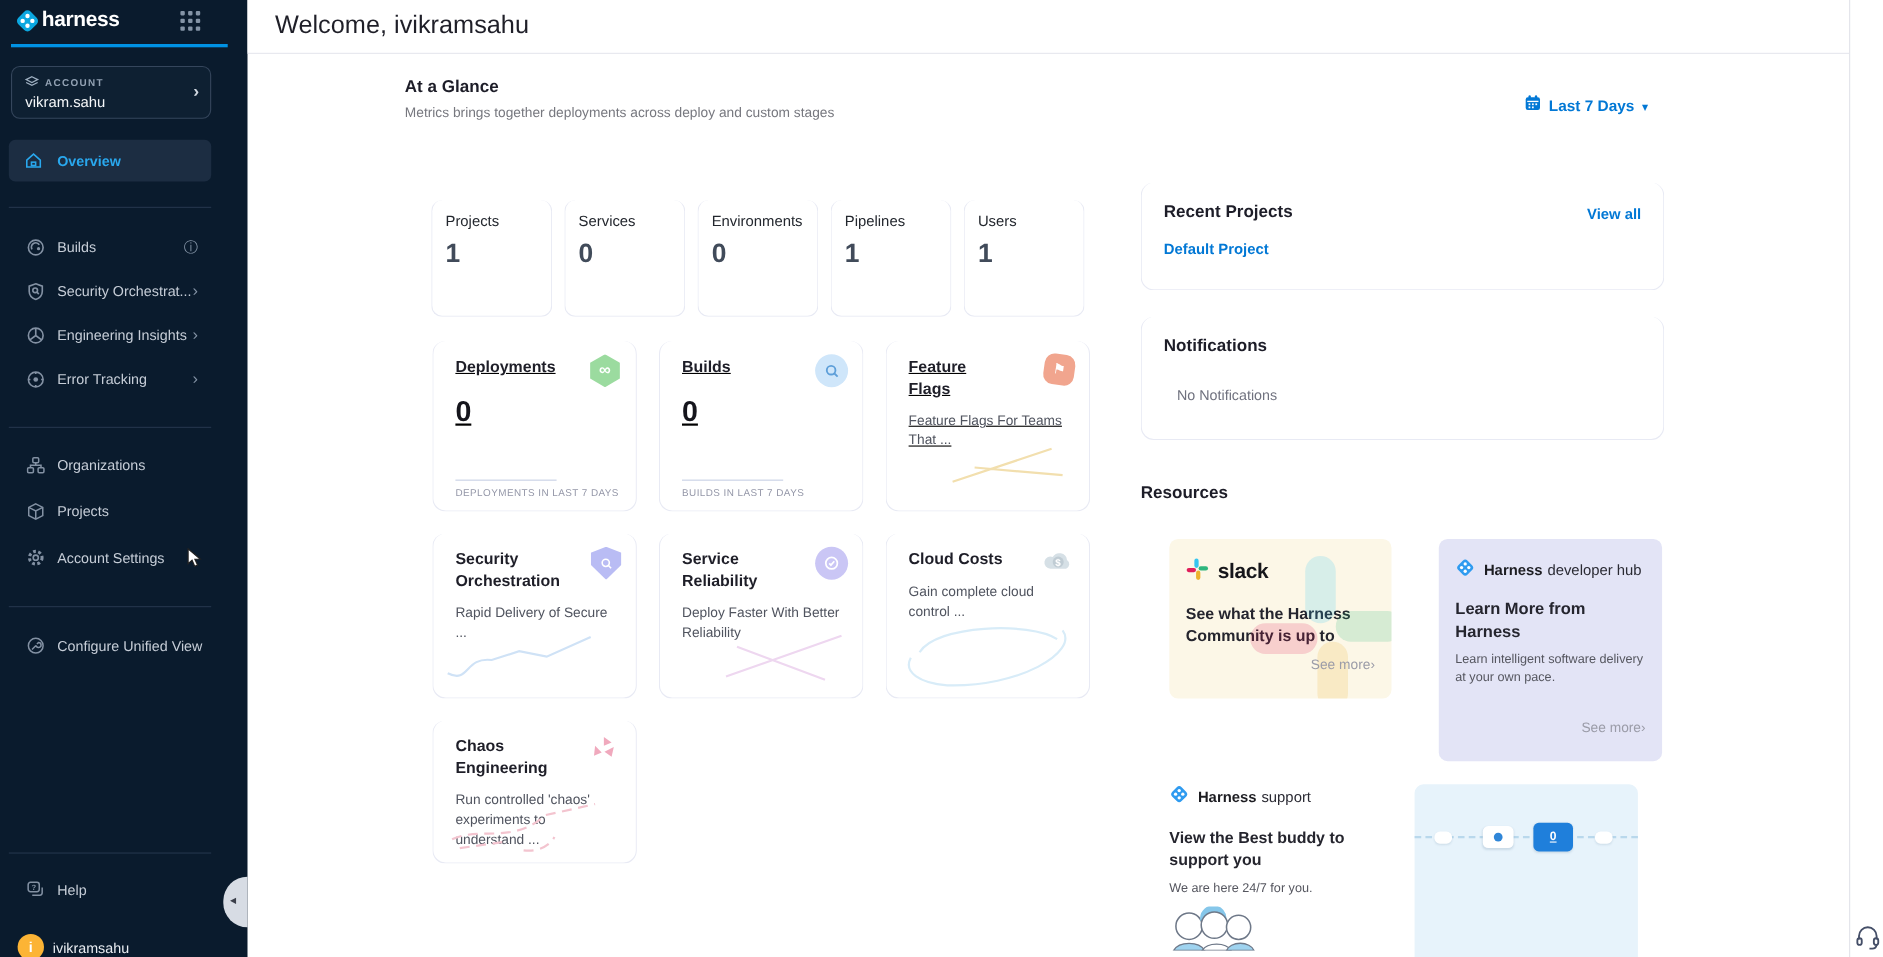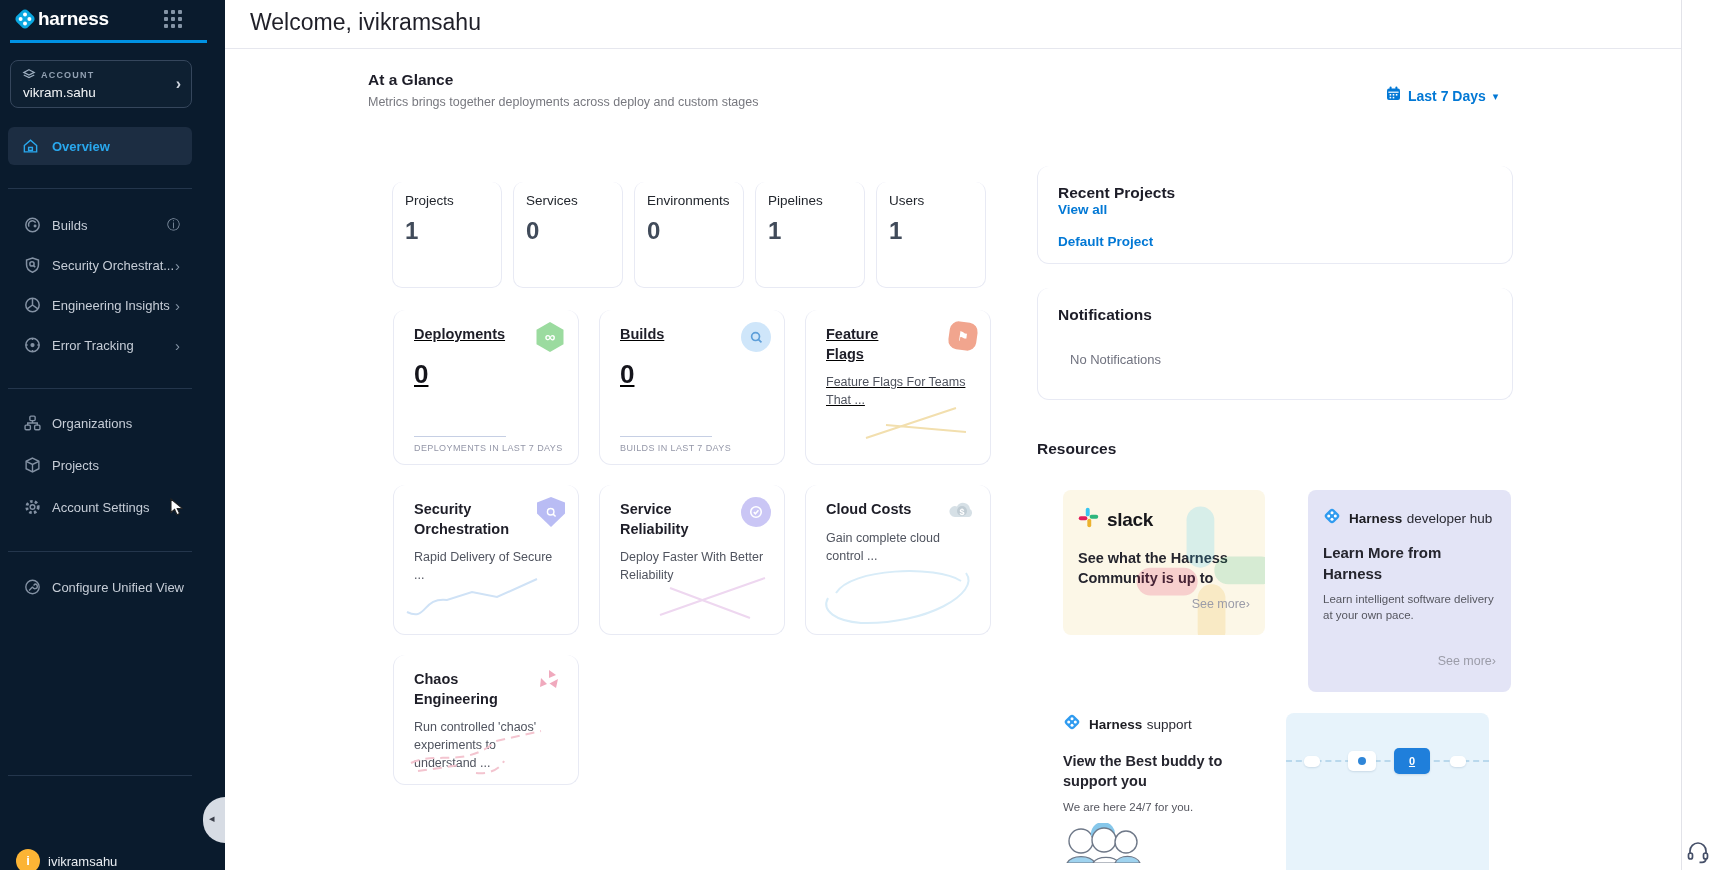--- a/index.html
+++ b/index.html
@@ -77,21 +77,21 @@
   .sketch { position:absolute; pointer-events:none; }
 
   
   .chip-hex { width:30px; height:30px; background:#9bdb9f; clip-path:polygon(50% 0,95% 26%,95% 74%,50% 100%,5% 74%,5% 26%); color:#fff; text-align:center; line-height:29px; font-size:15px; font-weight:700; }
   .chip-circle { width:30px; height:30px; border-radius:50%; display:flex; align-items:center; justify-content:center; }
   .chip-sq { width:28px; height:28px; border-radius:9px; transform:rotate(8deg); display:flex; align-items:center; justify-content:center; color:#fff; font-size:13px; }
   .chip-shield { width:28px; height:30px; clip-path:polygon(50% 0,100% 18%,100% 55%,50% 100%,0 55%,0 18%); display:flex; align-items:center; justify-content:center; }
 
   
   .panel { position:absolute; left:1037px; width:476px; background:#ffffff; border:1px solid #e8eaf4; border-top:none; border-radius:12px; padding:18px 20px; }
-  .panel-head { display:flex; justify-content:space-between; align-items:flex-start;flex-direction:column; }
+  .panel-head { display:flex; justify-content:space-between; align-items:flex-end; }
   .panel-title { font-size:15.5px; font-weight:700; color:#1d1d28; }
   .view-all { font-size:13.5px; font-weight:600; color:#0278d5; cursor:pointer; }
   .proj-link { margin-top:17px; font-size:13.5px; font-weight:600; color:#0278d5; cursor:pointer; }
   .empty-text { margin-top:28px; margin-left:12px; font-size:13px; color:#70727f; }
 
   .resources-title { position:absolute; left:1037px; top:440px; font-size:15.5px; font-weight:700; color:#1d1d28; }
   .res-card { position:absolute; border-radius:8px; padding:17px 15px; overflow:hidden; cursor:pointer; }
   .brand-row { display:flex; align-items:center; gap:8px; }
   .brand-bold { font-size:13.5px; font-weight:700; color:#1d1d22; }
   .brand-rest { font-size:13.5px; color:#2a2a33; }
@@ -253,20 +253,30 @@
         <svg width="17" height="17" viewBox="0 0 16 16" fill="none" stroke="#8391a3" stroke-width="1.3">
             <circle cx="8" cy="8" r="6.3"></circle>
             <path d="M4.8 11.2 L8.2 7.8 M8.2 7.8 A2.2 2.2 0 1 0 10.4 5.2 L9 6.6"></path>
           </svg>
       </span>
       <span class="nav-label">Configure Unified View</span>
     </div>
 
     <div class="sb-divider" style="top:775px"></div>
 
+    <div class="nav-item help-row">
+      <span class="nav-ico">
+        <svg width="17" height="17" viewBox="0 0 16 16" fill="none" stroke="#8391a3" stroke-width="1.3">
+            <rect x="1.5" y="1.5" width="9.5" height="8" rx="2"></rect>
+            <path d="M5 12.5 h6.5 a2 2 0 0 0 2-2 V6"></path>
+            <text x="4.4" y="8" font-size="6.5" fill="#8391a3" stroke="none" font-weight="bold">?</text>
+          </svg>
+      </span>
+      <span class="nav-label">Help</span>
+    </div>
 
     <div class="user-row">
       <span class="avatar">i</span>
       <span class="user-name">ivikramsahu</span>
     </div>
 
     <span class="mouse-cursor">
       <svg width="15" height="19" viewBox="0 0 15 19">
           <path d="M1 1 L1 14.5 L4.6 11.4 L7 16.8 L9.6 15.6 L7.2 10.4 L12 10.2 Z" fill="#fff" stroke="#222" stroke-width="1.1"></path>
         </svg>

